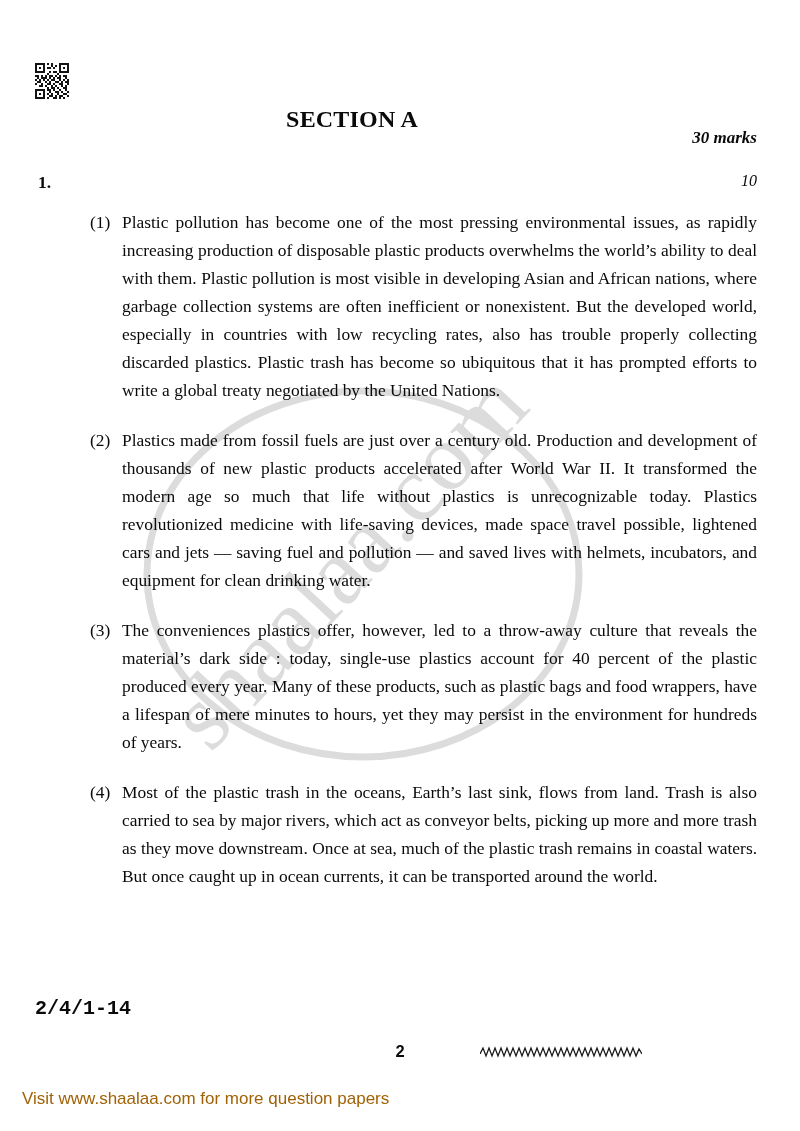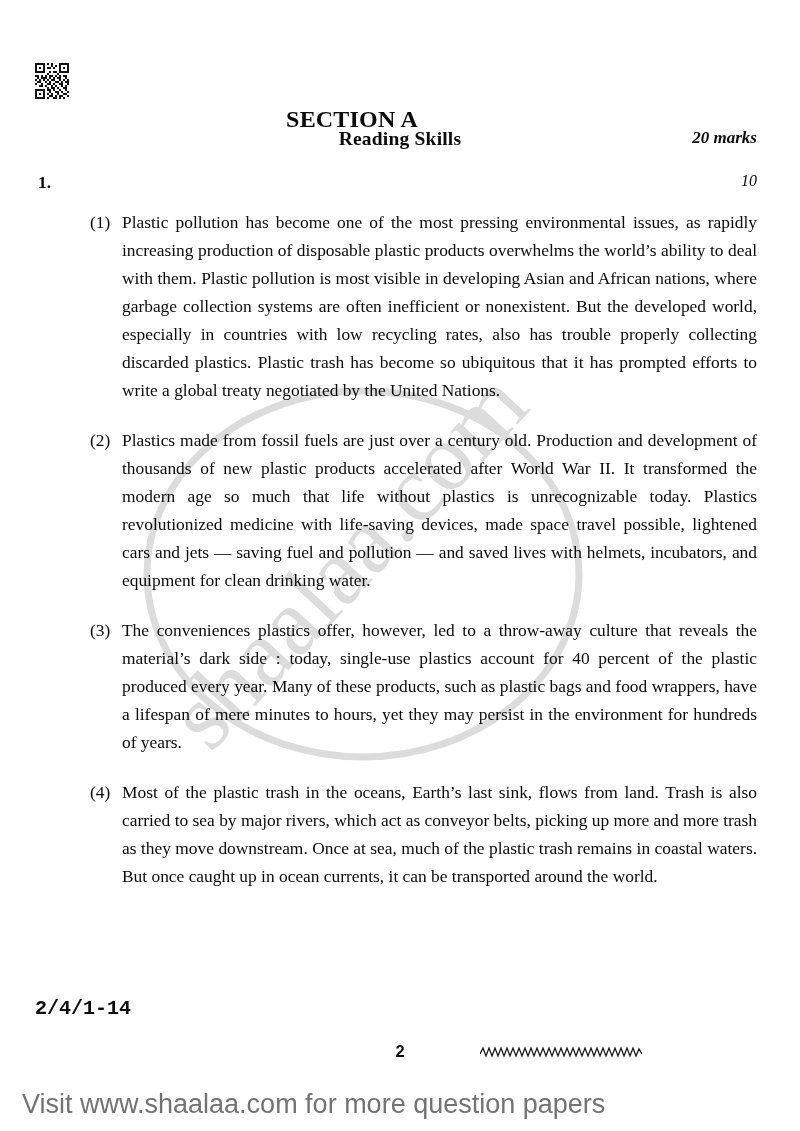--- a/index.html
+++ b/index.html
@@ -150,22 +150,22 @@
     width: 162px;
     height: 18px;
   }
   #squiggle-mark svg { display: block; }
 
   #site-banner {
     position: absolute;
     left: 22px;
     top: 1089px;
     font-family: "Liberation Sans", "DejaVu Sans", sans-serif;
-    font-size: 27px;
-    color: #737373;
+    font-size: 17px;
+    color: #a16207;
   }
 </style>
 </head>
 <body>
 
 <div id="page">
 
   <div id="qr-code">
     <svg width="38" height="40" viewBox="0 0 19 20" shape-rendering="crispEdges">
       <rect width="19" height="20" fill="#ffffff"></rect>
@@ -249,22 +249,21 @@
           <rect x="17" y="17" width="1" height="1"></rect>
           <rect x="7" y="18" width="1" height="1"></rect>
         <rect x="10" y="18" width="2" height="1"></rect>
           <rect x="13" y="18" width="1" height="1"></rect>
           <rect x="15" y="18" width="1" height="1"></rect>
       </g>
     </svg>
   </div>
 
   <div id="section-heading">SECTION A</div>
-  <div id="subsection-heading">Reading Skills</div>
-  <div id="marks-total">20 marks</div>
+  <div id="marks-total">30 marks</div>
 
   <div id="question-number">1.</div>
   <div id="question-marks">10</div>
 
   <div id="passage">
     <div class="passage-para">
       <span class="para-marker">(1)</span>
       <span class="para-body">Plastic pollution has become one of the most pressing environmental issues, as rapidly increasing production of disposable plastic products overwhelms the world’s ability to deal with them. Plastic pollution is most visible in developing Asian and African nations, where garbage collection systems are often inefficient or nonexistent. But the developed world, especially in countries with low recycling rates, also has trouble properly collecting discarded plastics. Plastic trash has become so ubiquitous that it has prompted efforts to write a global treaty negotiated by the United Nations.</span>
     </div>
     <div class="passage-para">

